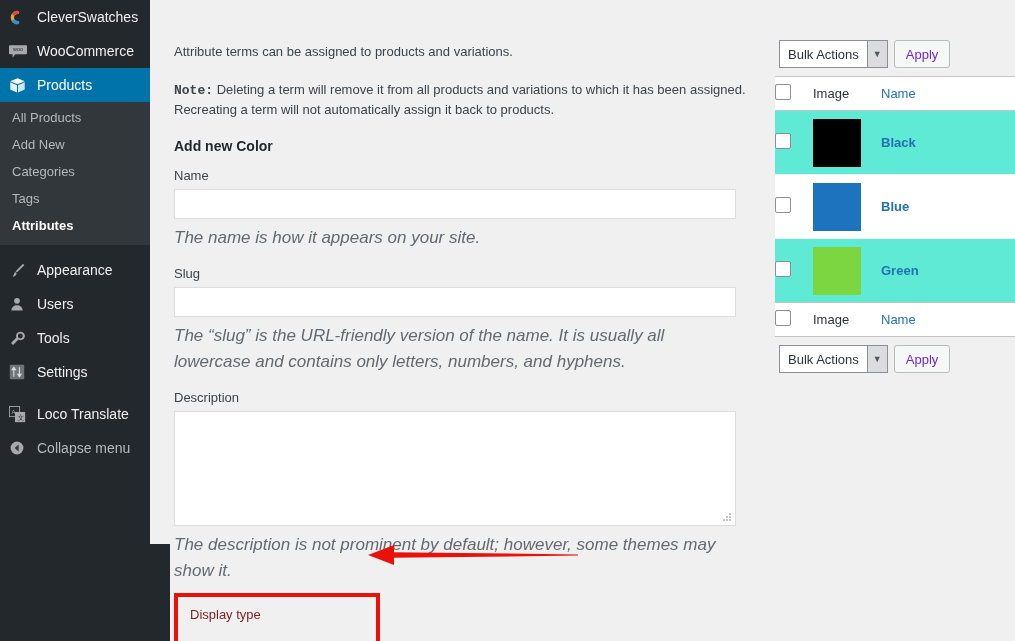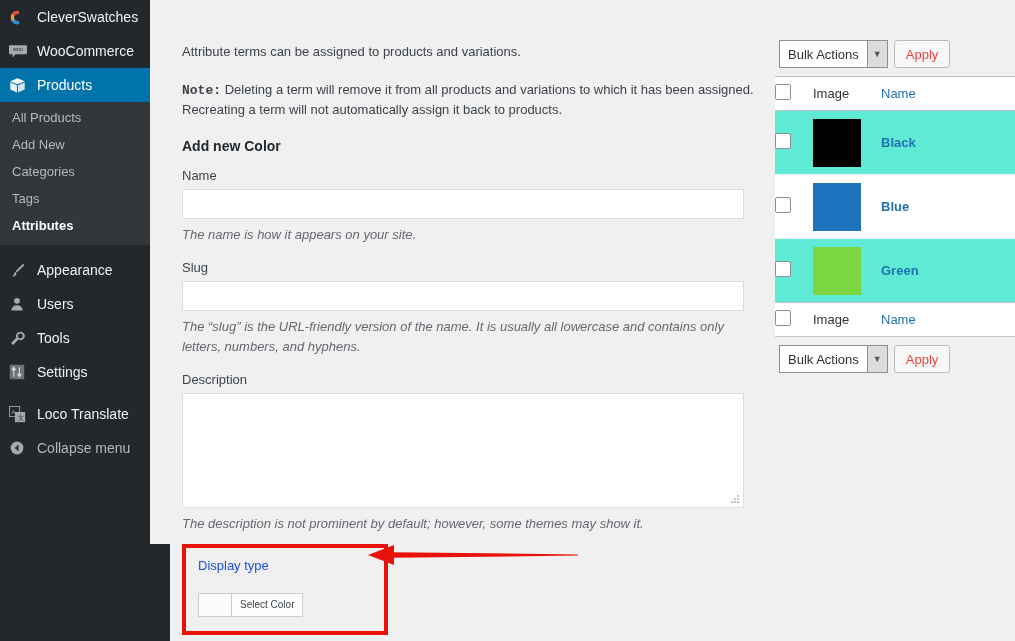--- a/index.html
+++ b/index.html
@@ -62,21 +62,21 @@
   }
   .submenu a.current { color: #fff; font-weight: bold; }
   .menu-sep { height: 8px; background: #23282d; }
   .collapse { color: #b4b9be !important; }
   .collapse .mi { color: #a7aaad; }
 
   
   #main {
     position: absolute; left: 150px; top: 0;
     width: 620px; height: 544px;
-    padding: 42px 0 0 32px;
+    padding: 42px 0 0 24px;
     background: #f0f0f1;
   }
   .para {
     width: 580px;
     margin: 0 0 18px 0;
     font-size: 13px;
     line-height: 1.5;
     color: #3c434a;
   }
   .para b { font-weight: 700; font-family: Liberation Mono, monospace; }
@@ -118,41 +118,41 @@
   }
   .ta-wrap { position: relative; width: 562px; }
   .ta-grip {
     position: absolute; right: 3px; bottom: 3px;
     width: 12px; height: 12px;
     pointer-events: none;
   }
   .hint {
     width: 570px;
     margin: 6px 0 16px 0;
-    font-size: 13px;
+    font-size: 17px;
     font-style: italic;
     color: #646970;
     line-height: 1.5;
   }
   .hint.desc { margin-bottom: 10px; }
 
   
   .dt-wrap {
     position: relative;
     width: 206px;
     border: 4px solid #e8120a;
     padding: 10px 10px 12px 12px;
     margin: 0 0 10px 0;
     background: #f0f0f1;
   }
   .dt-wrap label {
     display: block;
     font-size: 13px;
     margin-bottom: 20px;
-    color: #1d4ed8;
+    color: #7f1d1d;
   }
   .picker {
     display: inline-flex;
     height: 24px;
     border: 1px solid #ccc;
     background: #fdfdfd;
   }
   .picker .swatch {
     width: 33px;
     background: #fbfbfb;
@@ -216,21 +216,21 @@
     background: #dcdcde;
     display: flex; align-items: center; justify-content: center;
     color: #50575e;
     font-size: 9px;
   }
   .btn-secondary {
     height: 28px;
     padding: 0 11px;
     border: 1px solid #bbb;
     background: #f6f7f7;
-    color: #ef4444;
+    color: #6d28d9;
     font-family: "Liberation Sans", sans-serif;
     font-size: 13px;
     border-radius: 3px;
     cursor: pointer;
   }
   table.wp-list {
     width: 240px;
     border-collapse: collapse;
     background: #fff;
     border-top: 1px solid #c3c4c7;

